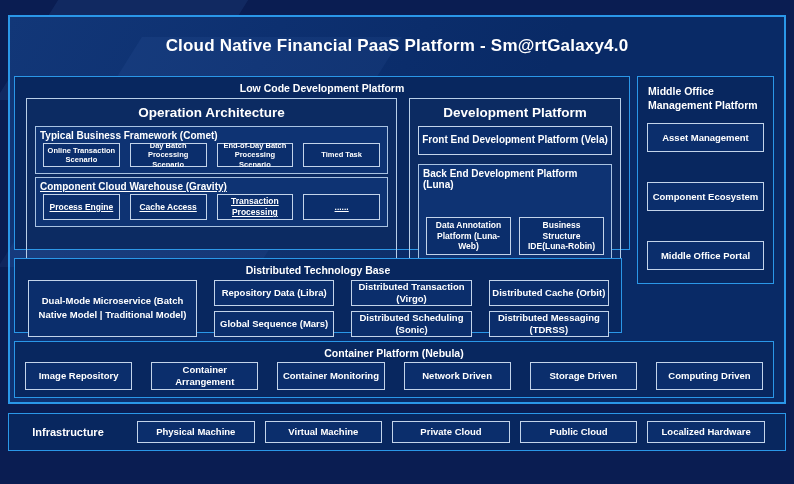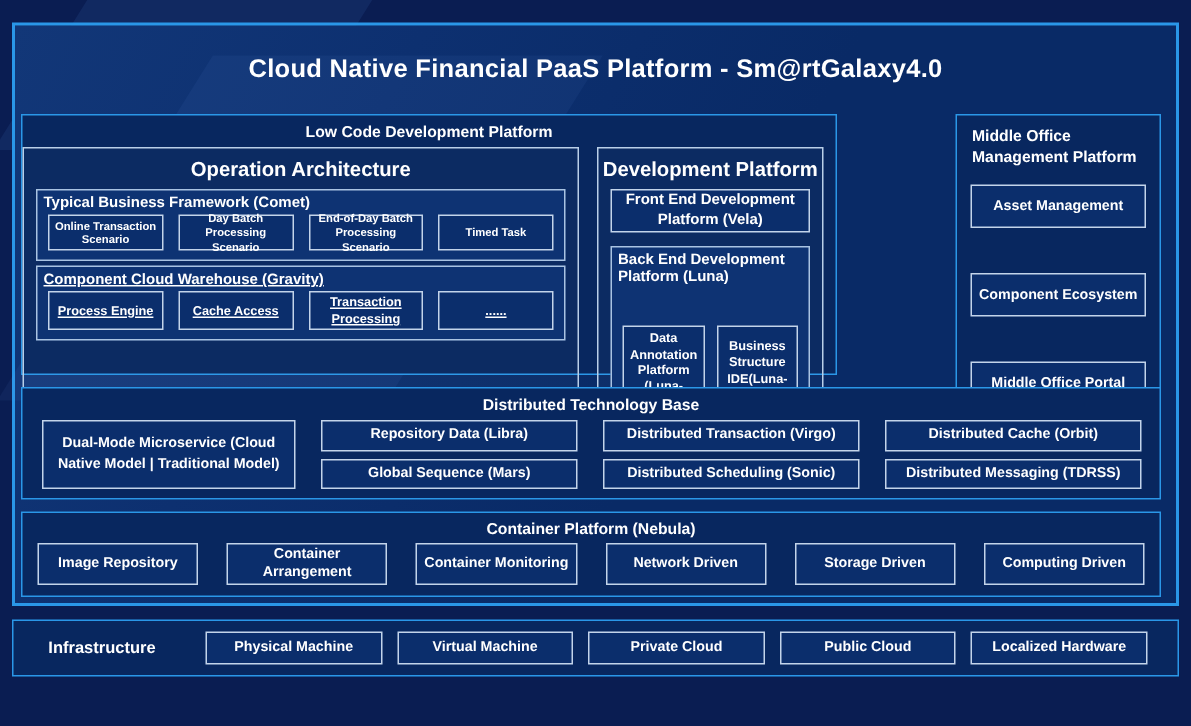--- a/index.html
+++ b/index.html
@@ -17,31 +17,31 @@
     background:linear-gradient(118deg,#123778 0%,#0d3070 28%,#092a66 58%,#092a66 100%);
   }
   .title{
     position:absolute;left:0;right:0;top:19px;text-align:center;
     font-size:17px;font-weight:700;letter-spacing:.2px;
   }
   .section{
     position:absolute;box-sizing:border-box;border:1.5px solid #2a97e8;
     background:#08275f;display:flex;flex-direction:column;
   }
-  .sec-lowcode{left:4px;top:59px;width:544px;height:174px;}
+  .sec-lowcode{left:4px;top:59px;width:616px;height:174px;}
   .sec-midoffice{left:627px;top:59px;width:137px;height:208px;}
-  .sec-distributed{left:4px;top:241px;width:760px;height:75px;}
+  .sec-distributed{left:4px;top:241px;width:608px;height:75px;}
   .sec-container{left:4px;top:324px;width:760px;height:57px;}
   .sec-infra{
     position:absolute;left:8px;top:413px;width:778px;height:38px;box-sizing:border-box;
     border:1.5px solid #2a97e8;background:#08275f;
     display:flex;align-items:center;gap:10px;padding-right:20px;
   }
   .section-label{text-align:center;font-size:10.5px;font-weight:700;padding-top:5px;}
-  .lowcode-body{flex:1;display:flex;gap:12px;padding:4px 8px 10px 0;}
+  .lowcode-body{flex:1;display:flex;gap:12px;padding:4px 8px 10px 11px;}
   .orgbox{box-sizing:border-box;border:1px solid #b9cfe8;display:flex;flex-direction:column;background:rgba(255,255,255,0.02);}
   .org-oparch{flex:0 0 371px;}
   .org-devplat{flex:1;}
   .org-title{text-align:center;font-size:13.5px;font-weight:700;padding:6px 0 4px;}
   .panel{box-sizing:border-box;border:1px solid #a9c3e2;background:#0e3373;margin:0 8px;}
   .panel-label{font-size:10px;font-weight:700;padding:3px 4px 2px;}
   .panel-row{display:flex;gap:10px;padding:0 7px 6px;}
   .leaf{
     box-sizing:border-box;border:1px solid #c3d4ea;background:#0b2e6c;
     display:flex;align-items:center;justify-content:center;text-align:center;
@@ -123,21 +123,21 @@
     <div class="mid-items">
       <div class="leaf leaf-mid">Asset Management</div>
       <div class="leaf leaf-mid">Component Ecosystem</div>
       <div class="leaf leaf-mid">Middle Office Portal</div>
     </div>
   </div>
 
   <div class="section sec-distributed">
     <div class="section-label">Distributed Technology Base</div>
     <div class="dist-body">
-      <div class="leaf leaf-dual">Dual-Mode Microservice (Cloud Native Model | Traditional Model)</div>
+      <div class="leaf leaf-dual">Dual-Mode Microservice (Batch Native Model | Traditional Model)</div>
       <div class="dist-col">
         <div class="leaf leaf-dist">Repository Data (Libra)</div>
         <div class="leaf leaf-dist">Global Sequence (Mars)</div>
       </div>
       <div class="dist-col">
         <div class="leaf leaf-dist">Distributed Transaction (Virgo)</div>
         <div class="leaf leaf-dist">Distributed Scheduling (Sonic)</div>
       </div>
       <div class="dist-col">
         <div class="leaf leaf-dist">Distributed Cache (Orbit)</div>

